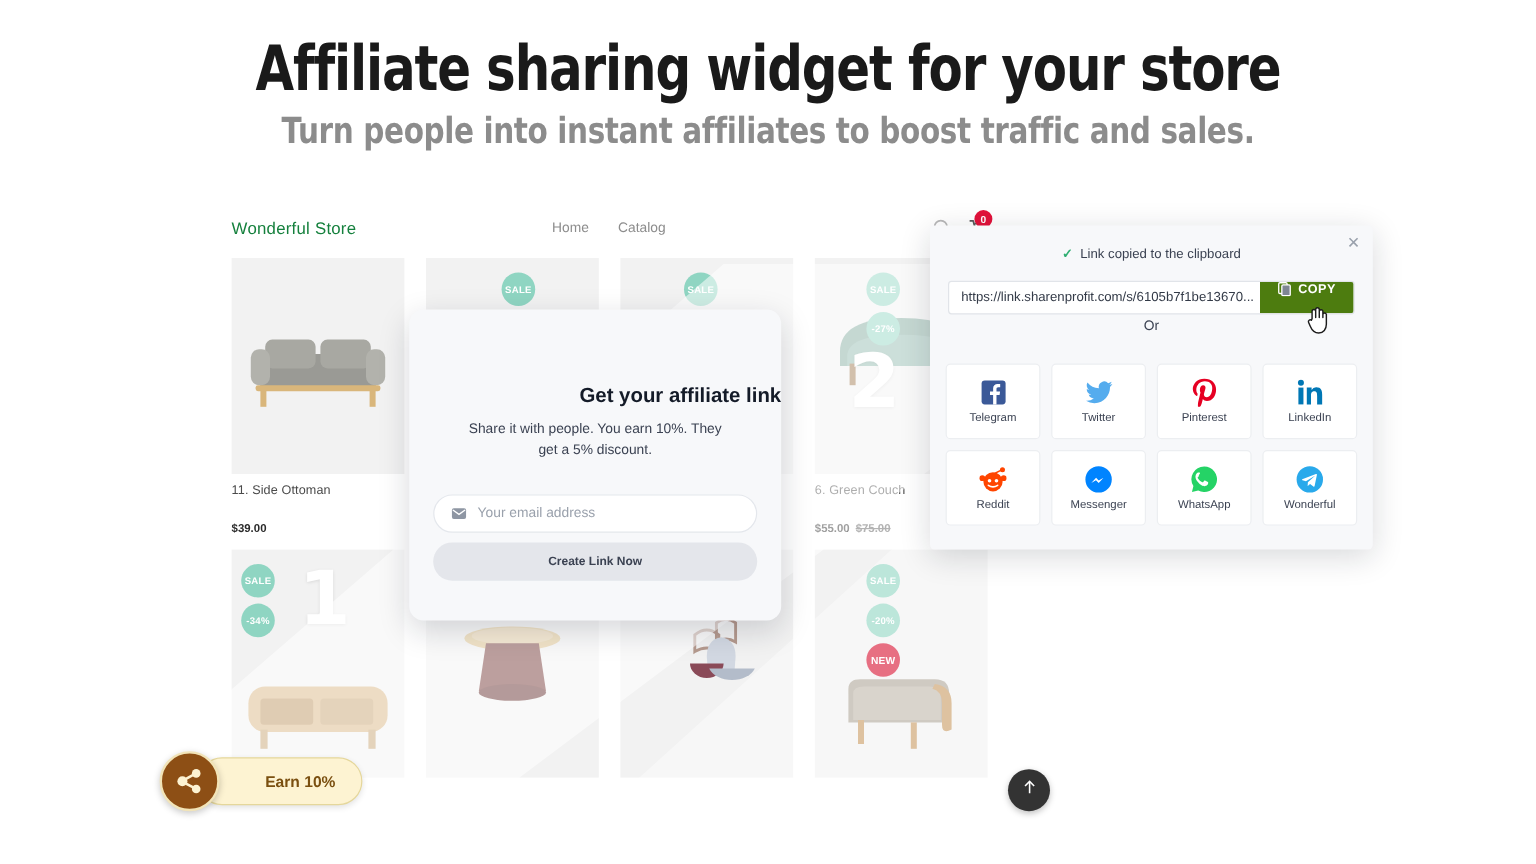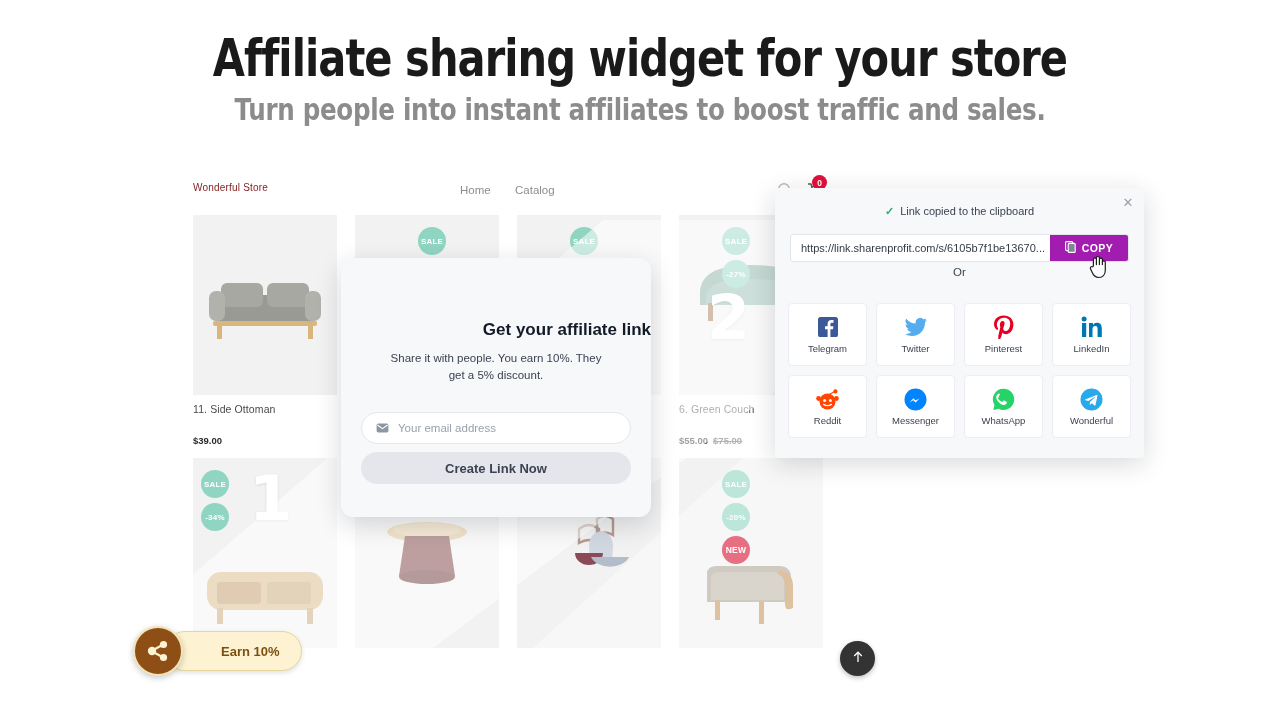--- a/index.html
+++ b/index.html
@@ -43,21 +43,21 @@
     width:767px; height:528px;
     background:#ffffff;
     overflow:hidden;
   }
   .store-header {
     position:absolute; left:0; top:0; width:767px; height:50px;
     background:#ffffff; z-index:6;
   }
   .store-logo {
     position:absolute; left:70px; top:17px;
-    font-size:10px; color:#7f1d1d; letter-spacing:.2px;
+    font-size:14px; color:#15803d; letter-spacing:.2px;
   }
   .nav-link {
     position:absolute; top:19px;
     font-size:11.5px; color:#8d8d8d;
   }
   .nav-home { left:337px; }
   .nav-catalog { left:392px; }
   .hdr-search {
     position:absolute; left:654px; top:17px; width:16px; height:16px;
   }
@@ -175,21 +175,21 @@
     display:flex; align-items:center;
     padding-left:14px;
     font-size:11.5px; color:#9aa1ac;
   }
   .aff-input .mail-ic { margin-right:9px; display:flex; }
   .aff-btn {
     position:absolute; left:20px; top:194px;
     width:270px; height:32px;
     background:#e4e6eb;
     border:none; border-radius:16px;
-    font-size:13px; font-weight:bold; color:#3b4252;
+    font-size:10px; font-weight:bold; color:#3b4252;
     font-family:"Liberation Sans", sans-serif;
     cursor:pointer;
   }
 
   
   .share-pop {
     position:absolute; left:775px; top:188px;
     width:369px; height:270px;
     background:#f7f8fa;
     border-radius:4px;
@@ -216,24 +216,24 @@
     display:flex; align-items:center;
     overflow:hidden;
   }
   .copy-url {
     flex:1; padding-left:10px;
     font-size:11px; color:#333a47;
     white-space:nowrap; overflow:hidden;
   }
   .copy-btn {
     width:78px; height:100%;
-    background:#a21caf;
+    background:#4d7c0f;
     color:#ffffff;
     border:none;
-    display:flex; align-items:center; justify-content:center;
+    display:flex; align-items:flex-start; justify-content:center;
     gap:6px;
     font-size:10.5px; font-weight:bold; letter-spacing:.4px;
     font-family:"Liberation Sans", sans-serif;
     cursor:pointer;
   }
   .or-label {
     position:absolute; left:0; top:78px; width:369px;
     text-align:center; font-size:11.5px; color:#3b4252;
   }
   .social-grid {

